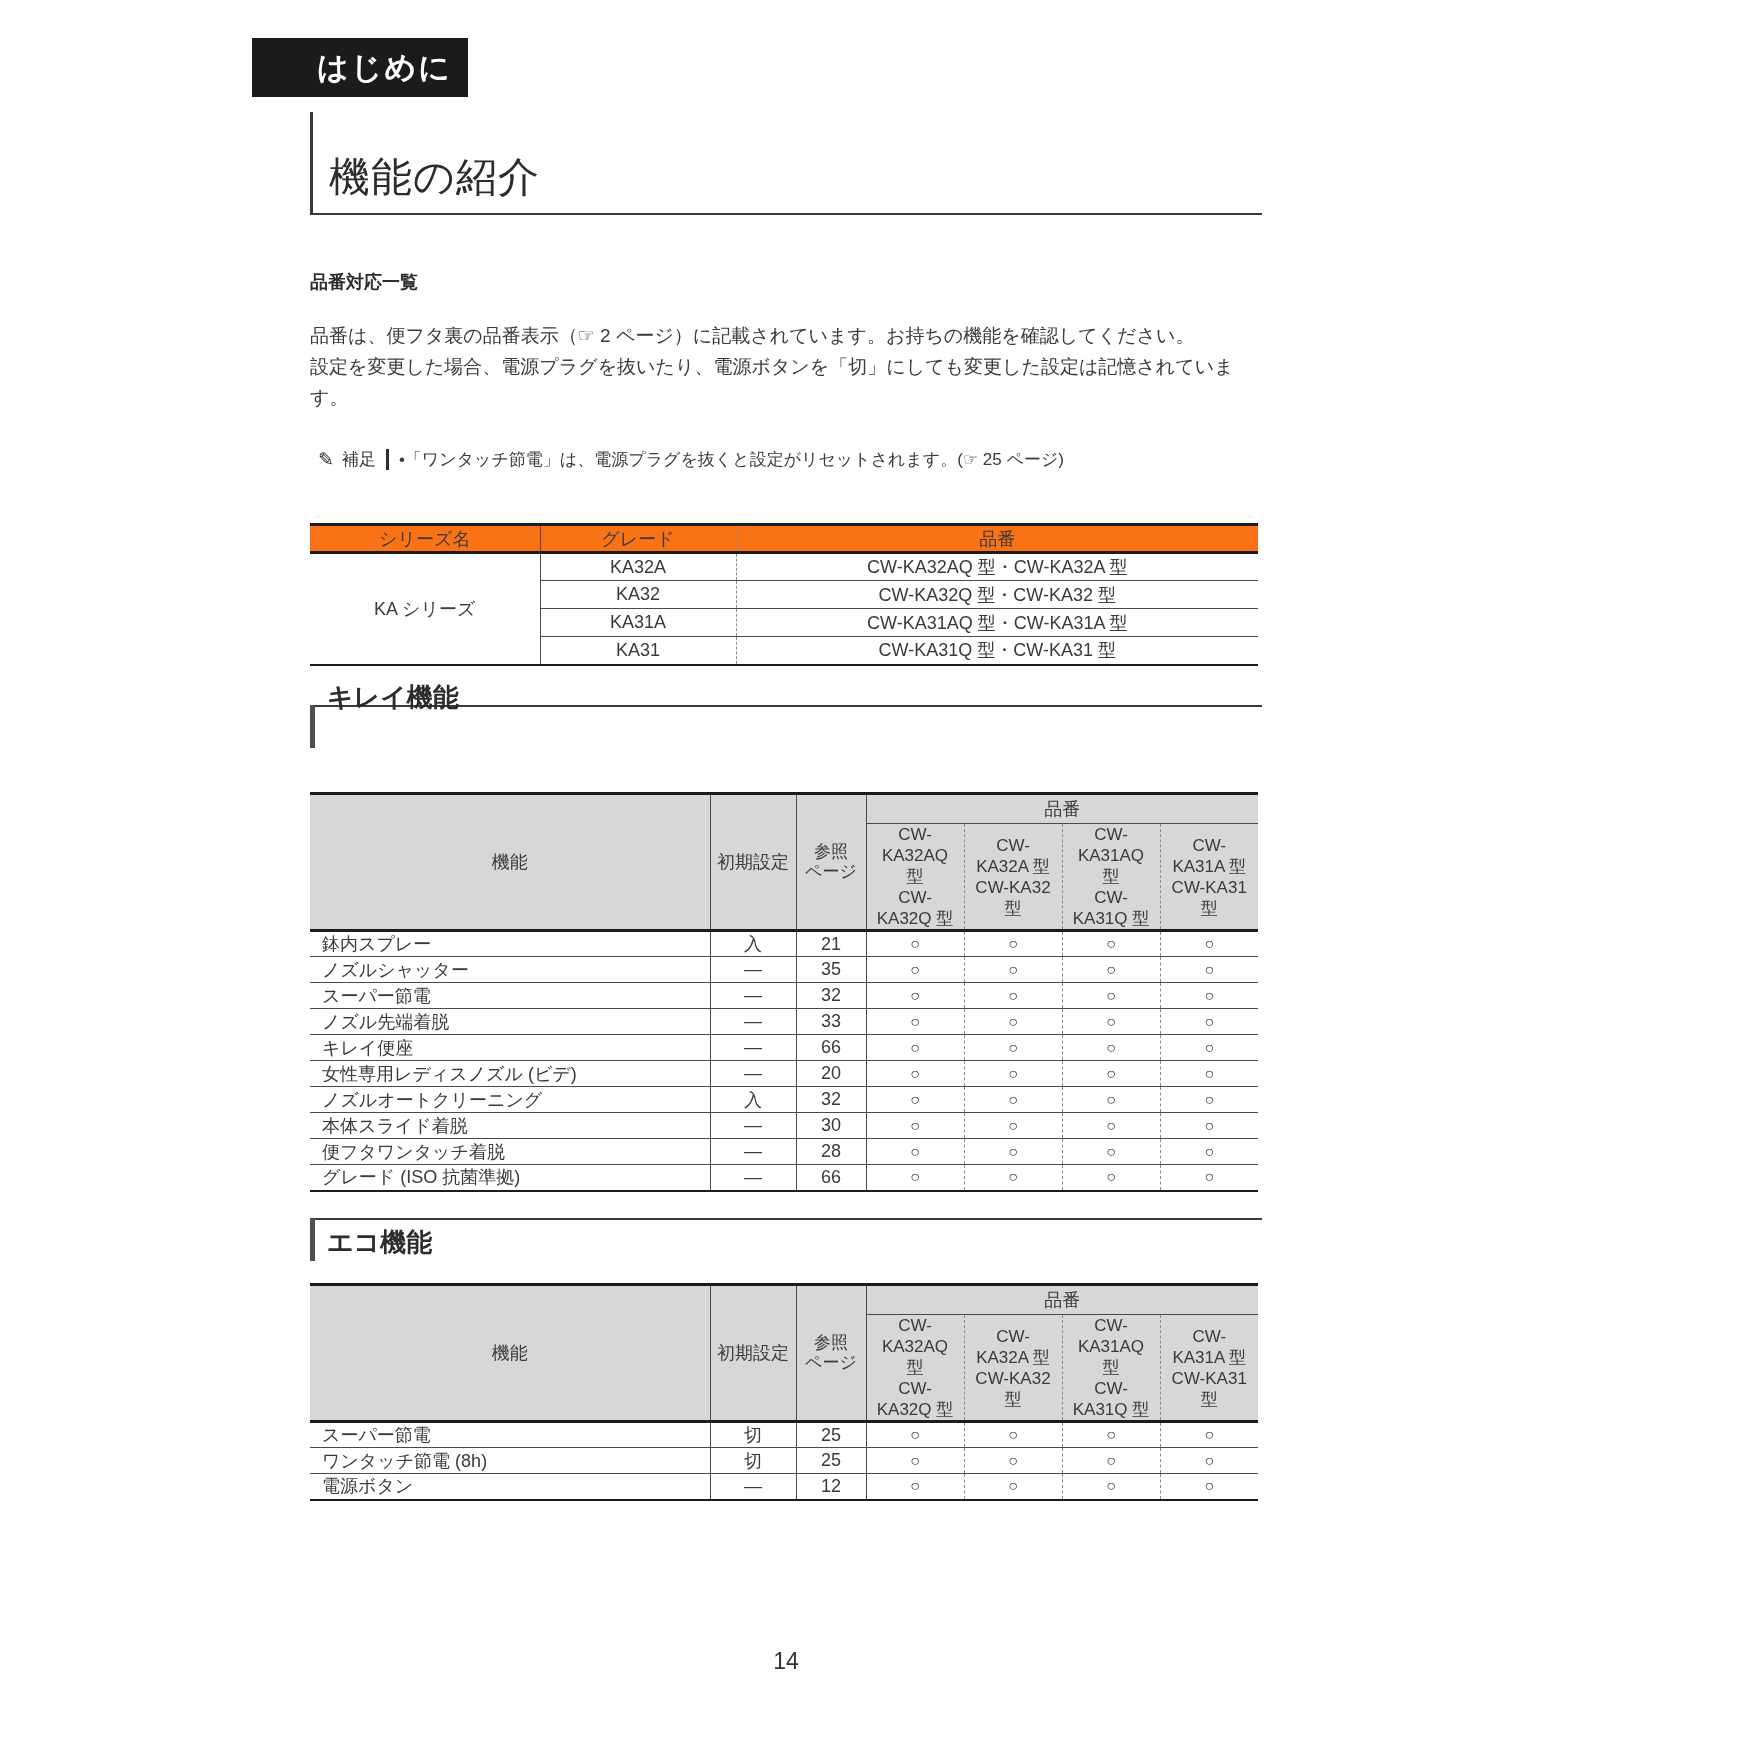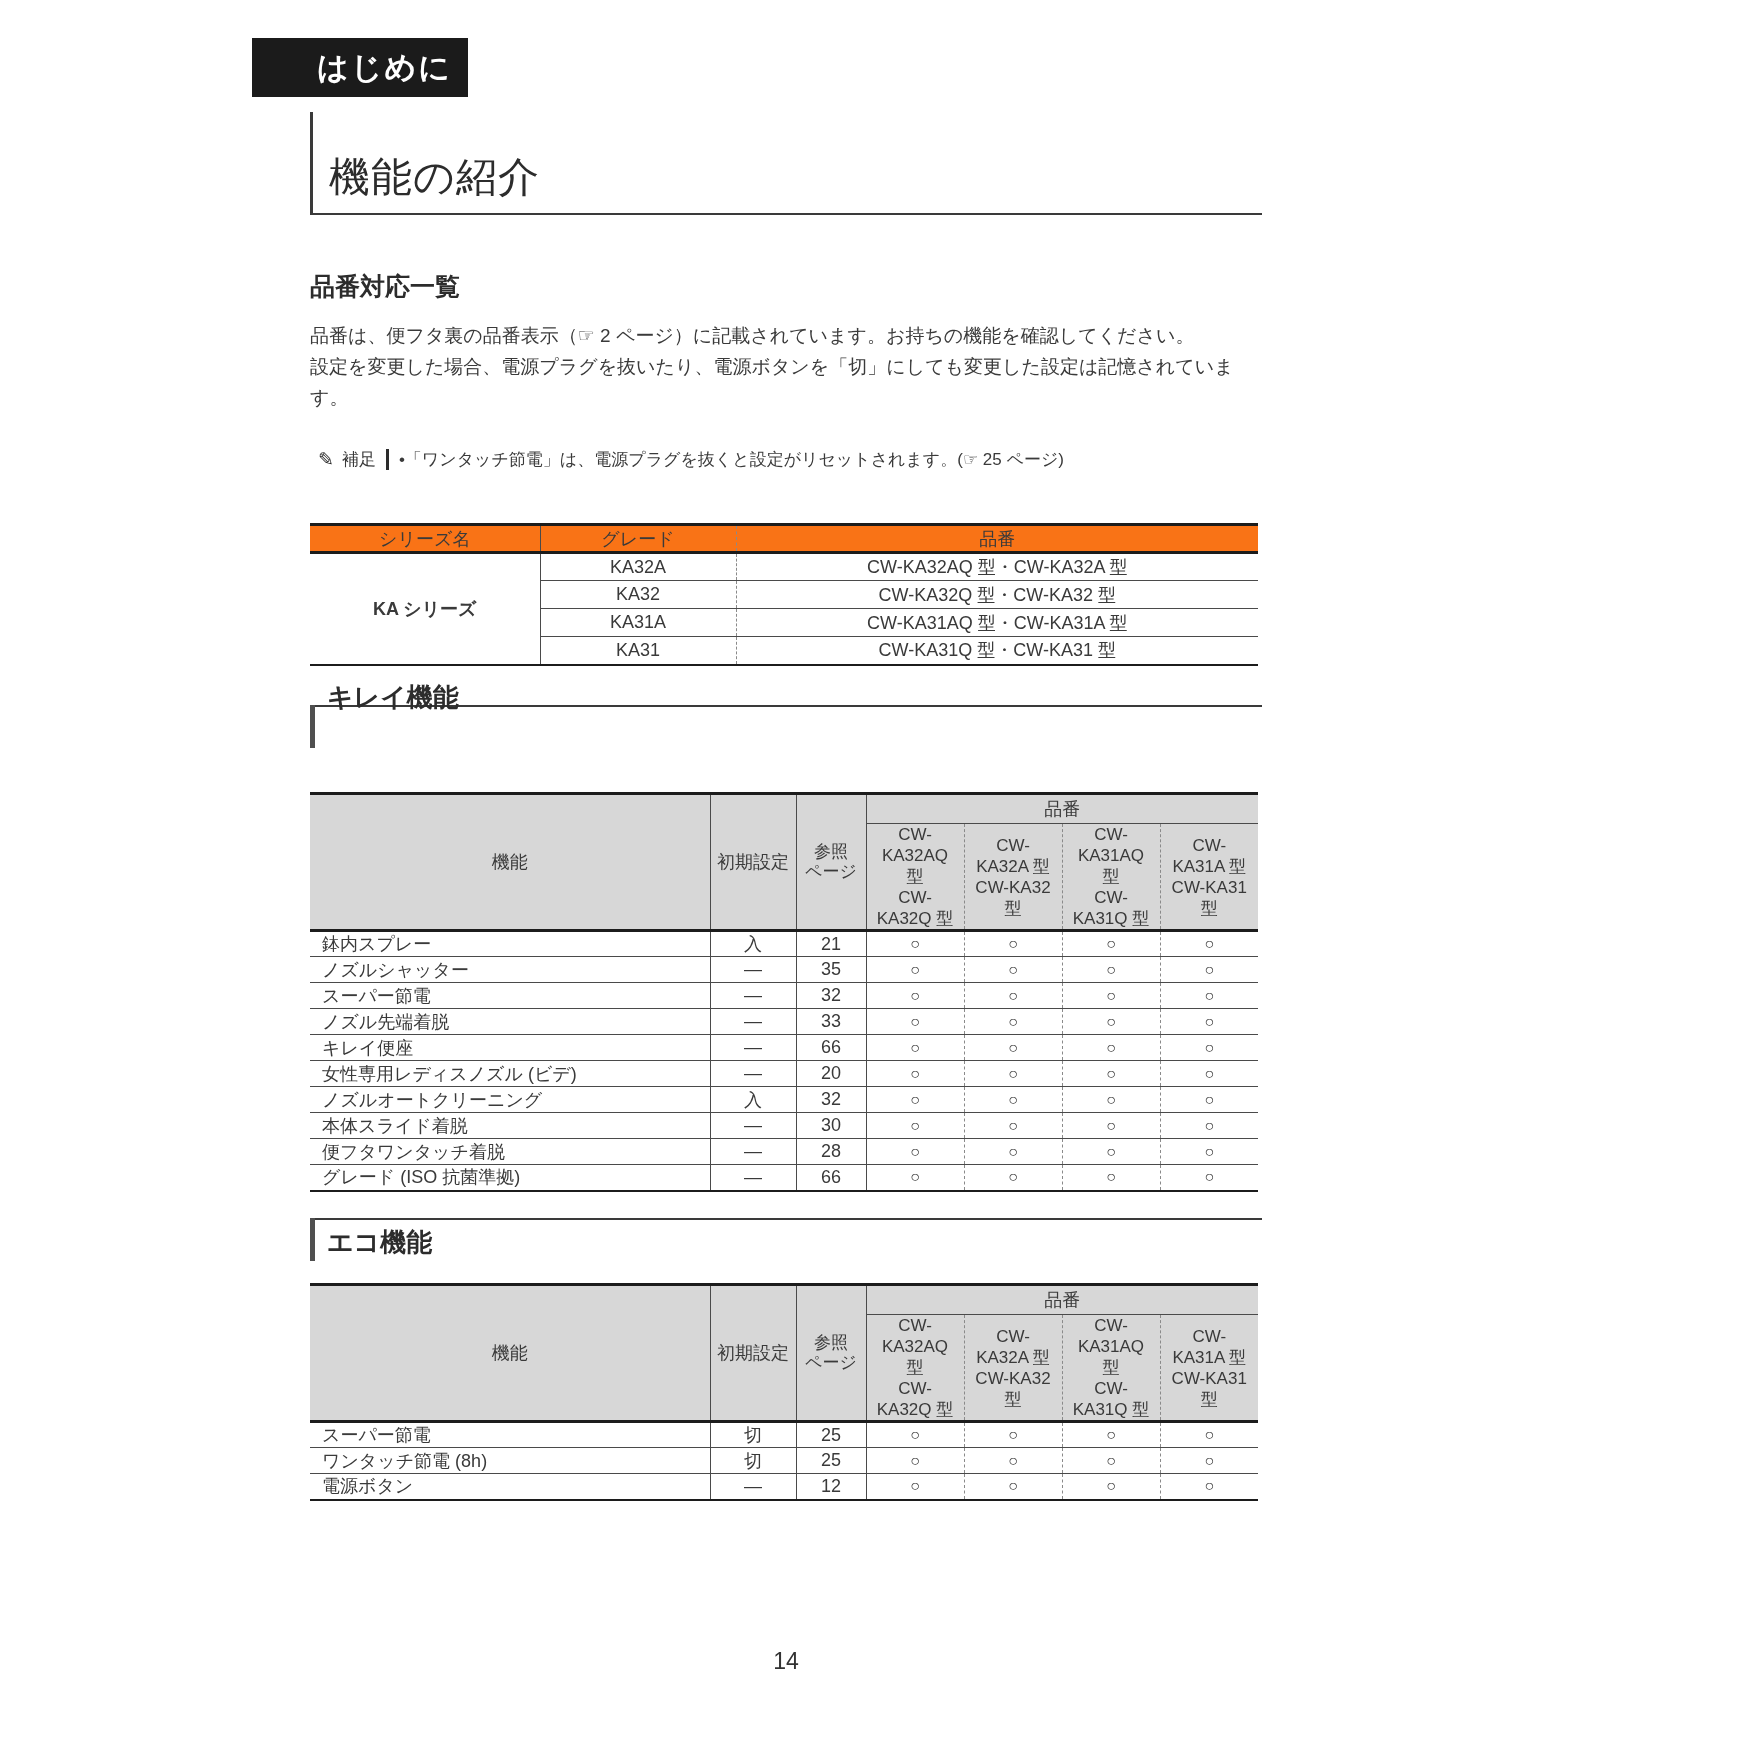--- a/index.html
+++ b/index.html
@@ -16,21 +16,21 @@
     justify-content:flex-end; padding-right:16px; box-sizing:border-box;
     font-size:31px; font-weight:bold; letter-spacing:2px;
   }
 
   
   .title-vline { position:absolute; left:310px; top:112px; width:3px; height:102px; background:#3a3a3a; }
   .title-hrule { position:absolute; left:310px; top:213px; width:952px; height:2px; background:#3a3a3a; }
   .page-title  { position:absolute; left:329px; top:150px; font-size:41px; font-weight:400; color:#2c2c2c; letter-spacing:1px; }
 
   
-  .section-heading { position:absolute; left:310px; top:270px; font-size:25px; font-weight:600; color:#2c2c2c; }
+  .section-heading { position:absolute; left:310px; top:270px; font-size:18px; font-weight:600; color:#2c2c2c; }
   .intro-text { position:absolute; left:310px; top:320px; width:952px; font-size:19px; line-height:31px; color:#3a3a3a; }
   .note-line {
     position:absolute; left:318px; top:448px; display:flex; align-items:center;
     font-size:17px; color:#3a3a3a;
   }
   .note-line .pencil { font-size:19px; margin-right:8px; color:#2c2c2c; }
   .note-line .note-label { margin-right:10px; }
   .note-line .note-divider { width:3px; height:21px; background:#2c2c2c; margin-right:10px; }
 
   
@@ -102,21 +102,21 @@
       </colgroup>
     <thead>
       <tr>
         <th>シリーズ名</th>
         <th class="bl-s">グレード</th>
         <th class="bl-d">品番</th>
       </tr>
     </thead>
     <tbody>
       <tr>
-        <td rowspan="4" style="border-bottom:none;font-weight:bold;">KA シリーズ</td>
+        <td rowspan="4" style="border-bottom:none;">KA シリーズ</td>
         <td class="bl-s">KA32A</td>
         <td class="bl-d">CW-KA32AQ 型・CW-KA32A 型</td>
       </tr>
       <tr>
         <td class="bl-s">KA32</td>
         <td class="bl-d">CW-KA32Q 型・CW-KA32 型</td>
       </tr>
       <tr>
         <td class="bl-s">KA31A</td>
         <td class="bl-d">CW-KA31AQ 型・CW-KA31A 型</td>

